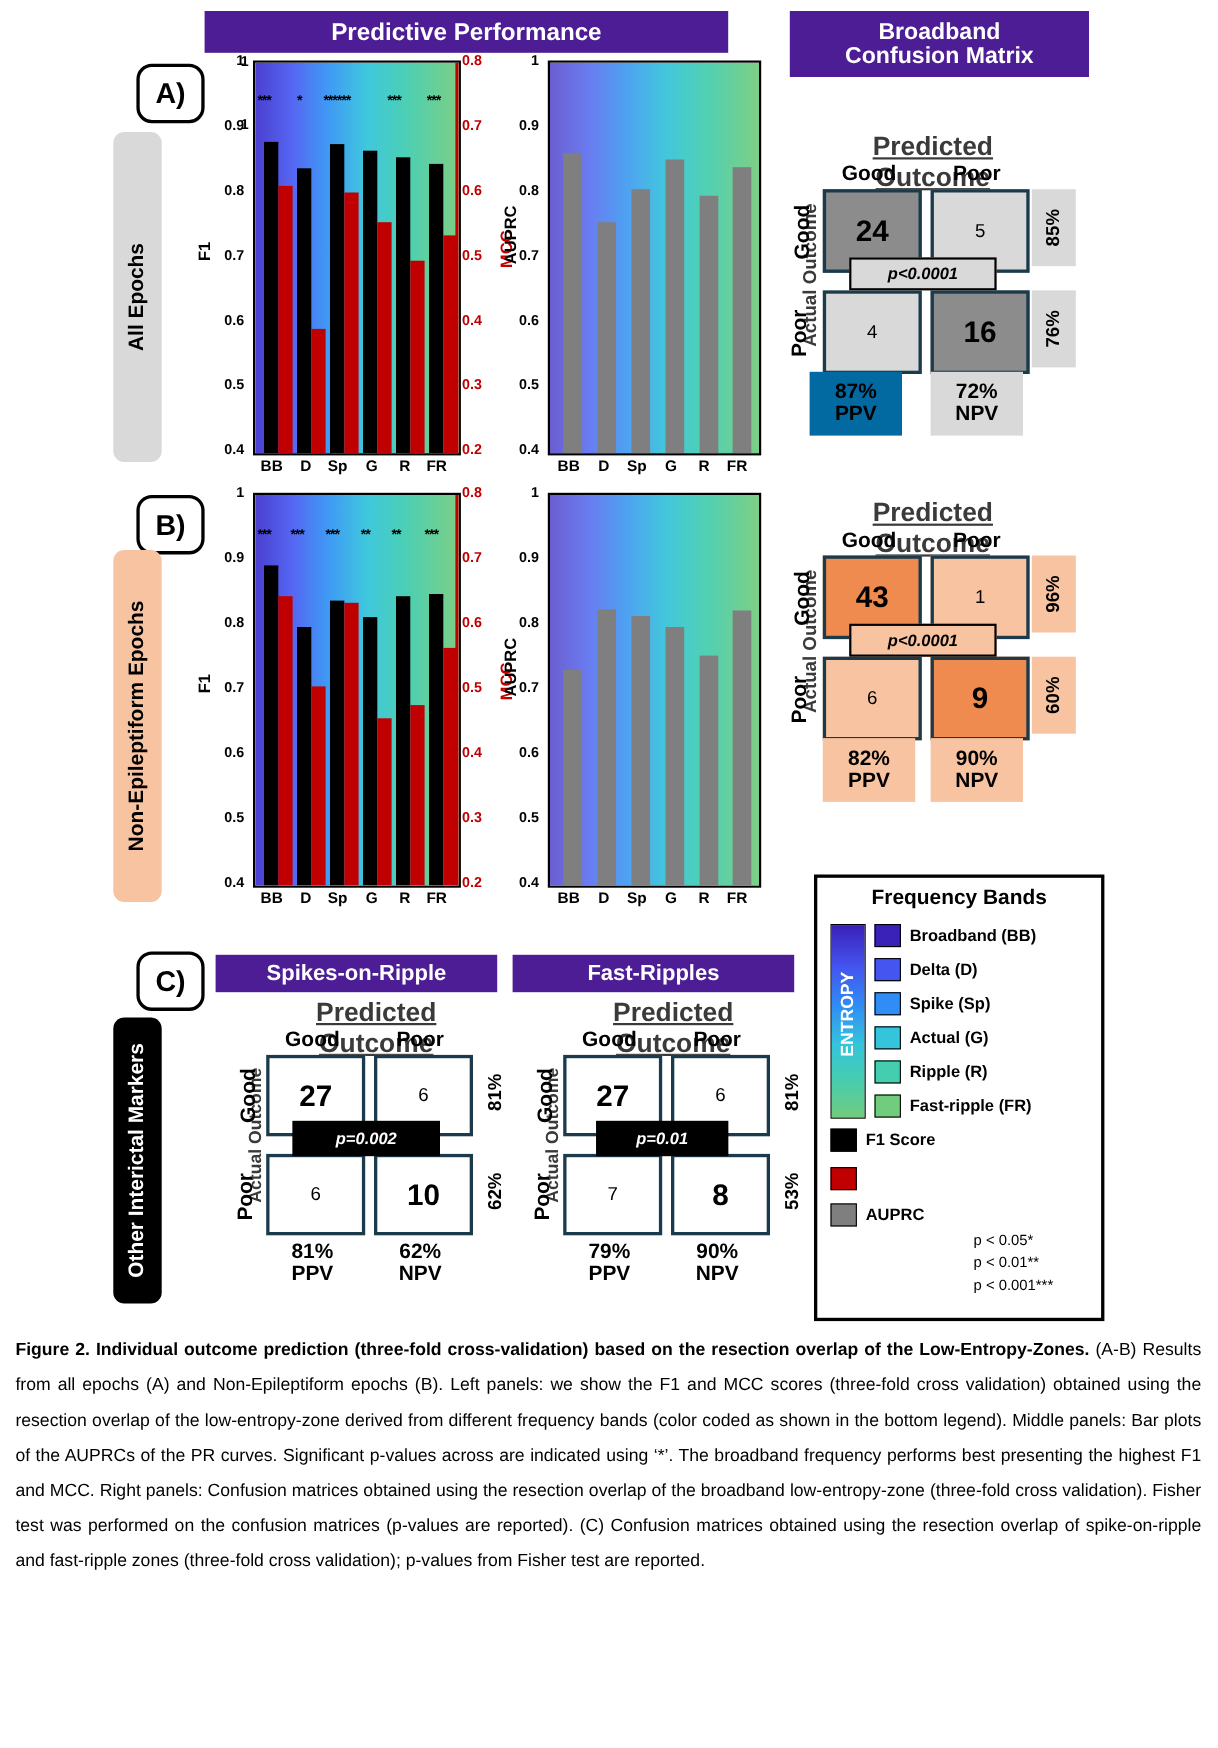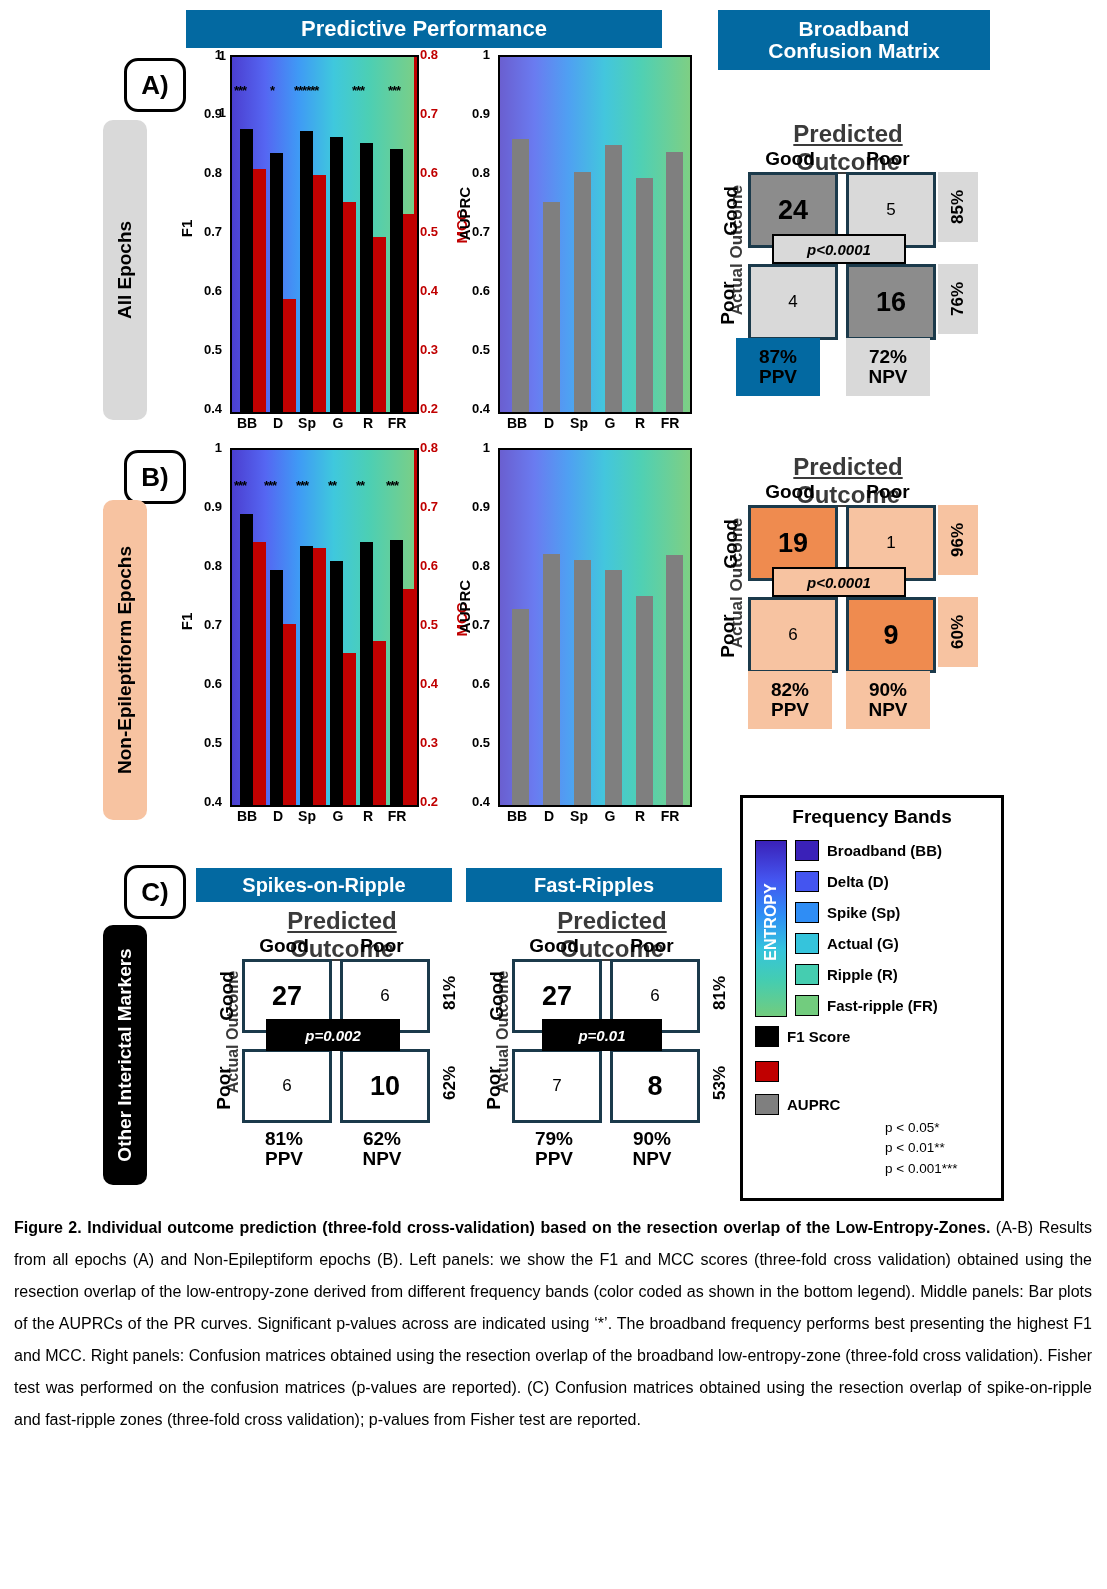--- a/index.html
+++ b/index.html
@@ -1,18 +1,18 @@
 <!DOCTYPE html>
 <html><head>
 <meta charset="utf-8">
 <style>
   html,body{margin:0;padding:0;}
   body{width:1107px;height:1589px;background:#fff;font-family:"Liberation Sans",sans-serif;color:#000;position:relative;}
   .abs{position:absolute;}
-  .blackbar{background:#0369a1;color:#fff;font-weight:bold;text-align:center;display:flex;align-items:center;justify-content:center;line-height:1.05;}
+  .blackbar{background:#4c1d95;color:#fff;font-weight:bold;text-align:center;display:flex;align-items:center;justify-content:center;line-height:1.05;}
   .panel-letter{font-weight:bold;font-size:26px;display:flex;align-items:center;justify-content:center;border:3px solid #000;border-radius:14px;background:#fff;}
   .rot{transform:rotate(-90deg);transform-origin:center center;white-space:nowrap;}
   .sidelabel{display:flex;align-items:center;justify-content:center;border-radius:10px;font-weight:bold;font-size:19px;}
   .axis-num{font-size:13px;font-weight:bold;text-align:right;}
   .axis-num-r{font-size:13px;font-weight:bold;text-align:left;color:#c00000;}
   .tick-lab{font-size:14px;font-weight:bold;text-align:center;}
   .plotbox{border:2px solid #000;position:absolute;overflow:hidden;}
   .bar{position:absolute;bottom:0;}
   .stars{position:absolute;font-size:13px;font-weight:bold;letter-spacing:-1px;}
   .cm-cell{position:absolute;border:3px solid #1b3a4b;display:flex;align-items:center;justify-content:center;font-weight:bold;background:#fff;}
@@ -283,21 +283,21 @@
   <div class="abs" style="left:-4px;top:130px;width:40px;font-size:17px;font-weight:bold;text-decoration:underline;color:#3a3a3a;">
     <span class="rot" style="display:inline-block;">Actual Outcome</span>
   </div>
   <div class="abs" style="left:30px;top:90px;width:34px;font-size:19px;font-weight:bold;">
     <span class="rot" style="display:inline-block;">Good</span>
   </div>
   <div class="abs" style="left:30px;top:182px;width:34px;font-size:19px;font-weight:bold;">
     <span class="rot" style="display:inline-block;">Poor</span>
   </div>
 
-  <div class="cm-cell cm-big" style="left:72px;top:62px;width:84px;height:70px;background:#ef8b4f;">19</div>
+  <div class="cm-cell cm-big" style="left:72px;top:62px;width:84px;height:70px;background:#ef8b4f;">43</div>
   <div class="cm-cell cm-small" style="left:170px;top:62px;width:84px;height:70px;background:#f7c3a1;">1</div>
   <div class="cm-cell cm-small" style="left:72px;top:154px;width:84px;height:70px;background:#f7c3a1;">6</div>
   <div class="cm-cell cm-big" style="left:170px;top:154px;width:84px;height:70px;background:#ef8b4f;">9</div>
 
   <div class="pct" style="left:262px;top:62px;width:40px;height:70px;background:#f7c3a1;">
     <span class="rot" style="display:inline-block;">96%</span>
   </div>
   <div class="pct" style="left:262px;top:154px;width:40px;height:70px;background:#f7c3a1;">
     <span class="rot" style="display:inline-block;">60%</span>
   </div>

